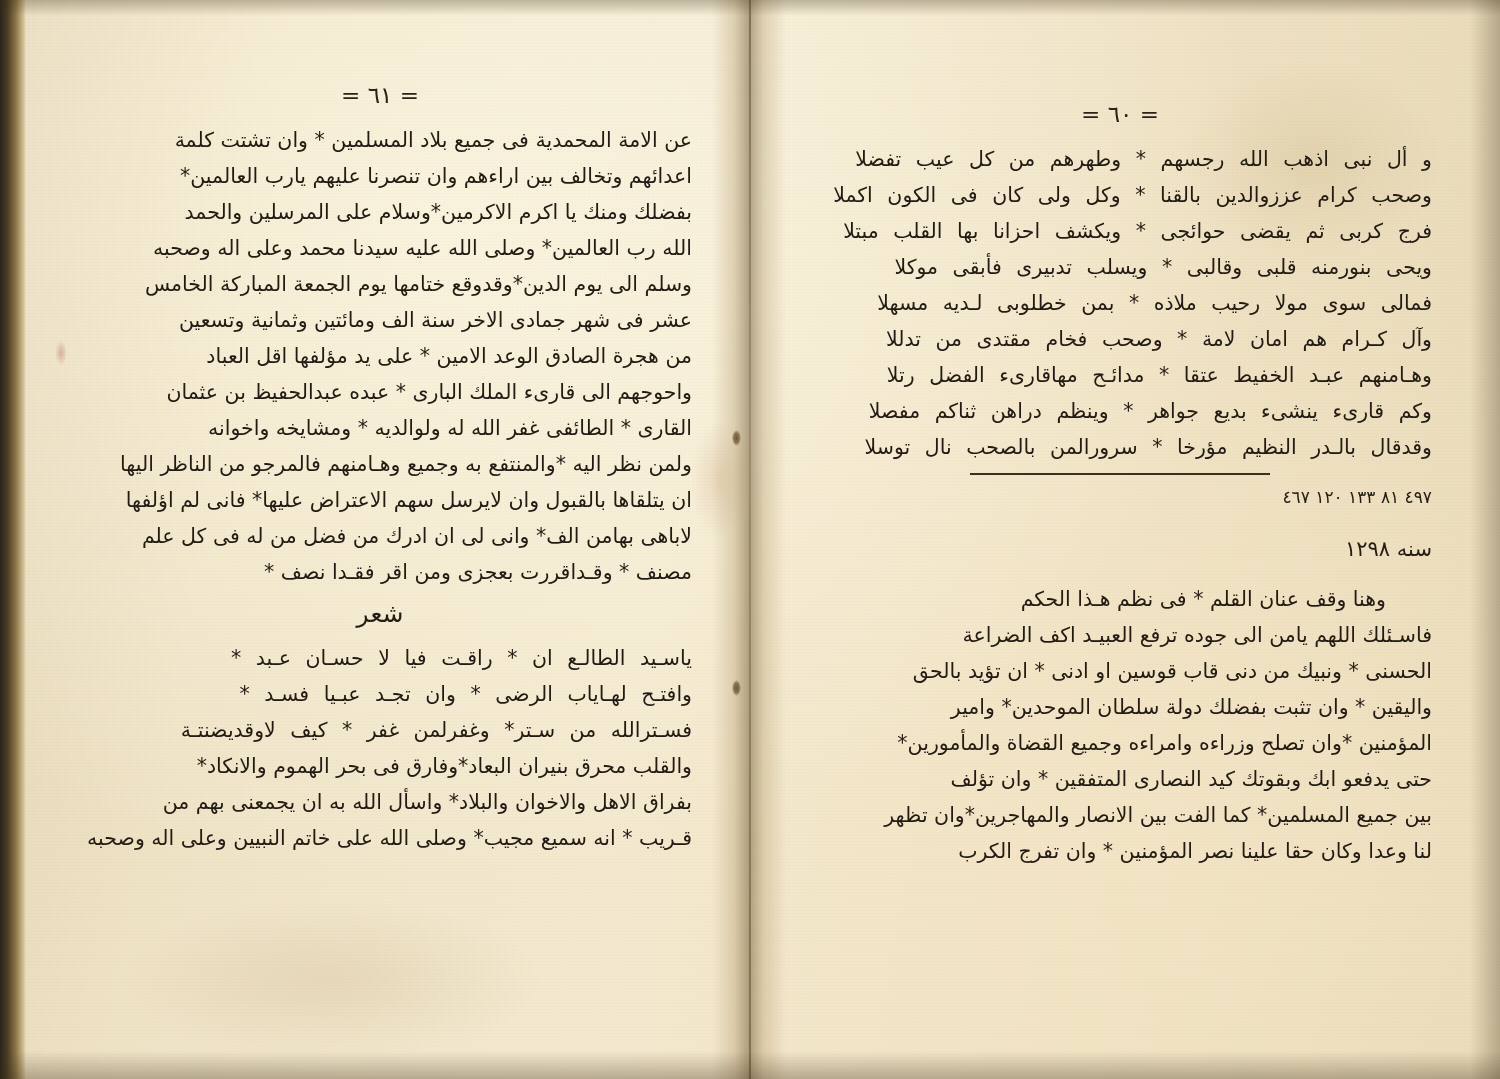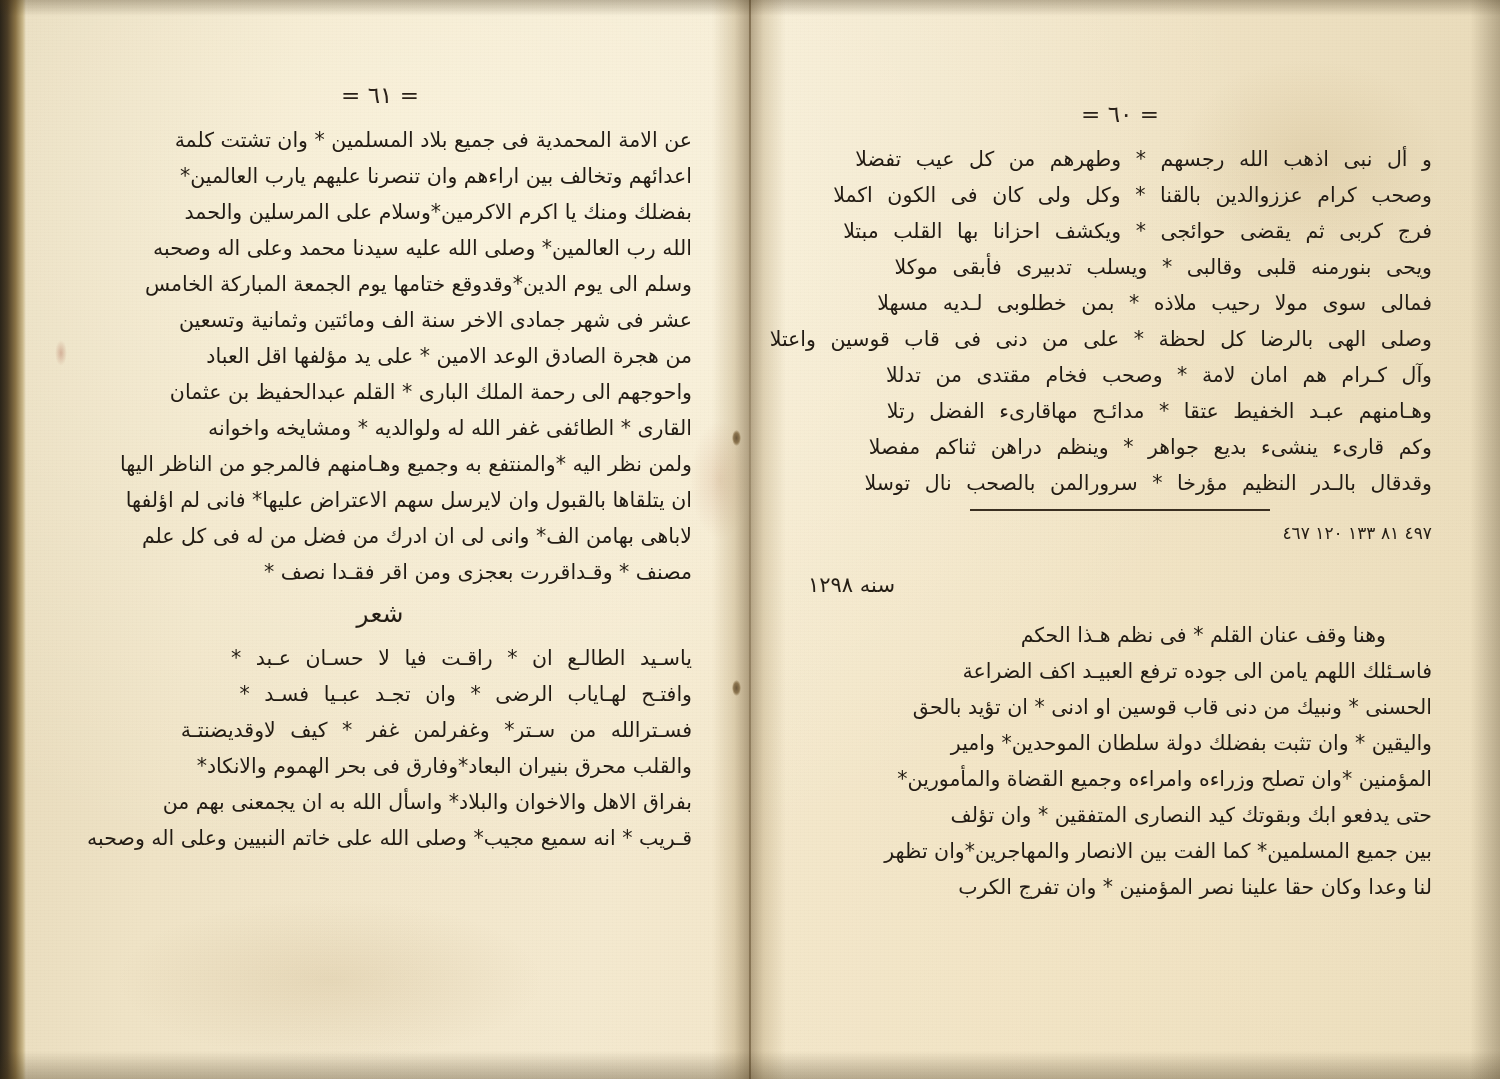--- a/index.html
+++ b/index.html
@@ -133,21 +133,21 @@
     margin-top: 4px;
   }
   .rule {
     width: 300px;
     height: 2px;
     background: #3a2f21;
     margin: 8px auto 4px auto;
   }
   .year {
     direction: rtl;
-    text-align: left;
+    text-align: right;
     font-family: "DejaVu Sans", sans-serif;
     font-size: 21px;
     color: #241d14;
     margin: 16px 0 14px 0;
     letter-spacing: 1px;
   }
   .poem-label {
     direction: rtl;
     text-align: center;
     font-family: "DejaVu Sans", sans-serif;
@@ -182,21 +182,20 @@
   <div class="edge-shadow-right"></div>
 
   <div class="page page-right">
     <div class="page-number">= ٦٠ =</div>
     <div class="body-text">
       <div class="line spread-line">و أل نبى اذهب الله رجسهم * وطهرهم من كل عيب تفضلا</div>
       <div class="line spread-line">وصحب كرام عززوالدين بالقنا * وكل ولى كان فى الكون اكملا</div>
       <div class="line spread-line">فرج كربى ثم يقضى حوائجى * ويكشف احزانا بها القلب مبتلا</div>
       <div class="line spread-line">ويحى بنورمنه قلبى وقالبى * ويسلب تدبيرى فأبقى موكلا</div>
       <div class="line spread-line">فمالى سوى مولا رحيب ملاذه * بمن خطلوبى لـديه مسهلا</div>
-      <div class="line spread-line">وصلى الهى بالرضا كل لحظة * على من دنى فى قاب قوسين واعتلا</div>
       <div class="line spread-line">وآل كـرام هم امان لامة * وصحب فخام مقتدى من تدللا</div>
       <div class="line spread-line">وهـامنهم عبـد الخفيط عتقا * مدائـح مهاقارىء الفضل رتلا</div>
       <div class="line spread-line">وكم قارىء ينشىء بديع جواهر * وينظم دراهن ثناكم مفصلا</div>
       <div class="line spread-line">وقدقال بالـدر النظيم مؤرخا * سرورالمن بالصحب نال توسلا</div>
 
       <div class="rule"></div>
       <div class="numbers-row">٤٩٧  ٨١   ١٣٣   ١٢٠   ٤٦٧</div>
       <div class="year">سنه ١٢٩٨</div>
 
       <div class="line indent">وهنا وقف عنان القلم * فى نظم هـذا الحكم</div>
@@ -213,21 +212,21 @@
   <div class="page page-left">
     <div class="page-number">= ٦١ =</div>
     <div class="body-text">
       <div class="line">عن الامة المحمدية فى جميع بلاد المسلمين * وان تشتت كلمة</div>
       <div class="line">اعدائهم وتخالف بين اراءهم وان تنصرنا عليهم يارب العالمين*</div>
       <div class="line">بفضلك ومنك يا اكرم الاكرمين*وسلام على المرسلين والحمد</div>
       <div class="line">الله رب العالمين* وصلى الله عليه سيدنا محمد وعلى اله وصحبه</div>
       <div class="line">وسلم الى يوم الدين*وقدوقع ختامها يوم الجمعة المباركة الخامس</div>
       <div class="line">عشر فى شهر جمادى الاخر سنة الف ومائتين وثمانية وتسعين</div>
       <div class="line">من هجرة الصادق الوعد الامين * على يد مؤلفها اقل العباد</div>
-      <div class="line">واحوجهم الى رحمة الملك البارى * القلم عبدالحفيظ بن عثمان</div>
+      <div class="line">واحوجهم الى قارىء الملك البارى * عبده عبدالحفيظ بن عثمان</div>
       <div class="line">القارى * الطائفى غفر الله له ولوالديه * ومشايخه واخوانه</div>
       <div class="line">ولمن نظر اليه *والمنتفع به وجميع وهـامنهم فالمرجو من الناظر اليها</div>
       <div class="line">ان يتلقاها بالقبول وان لايرسل سهم الاعتراض عليها* فانى لم اؤلفها</div>
       <div class="line">لاباهى بهامن الف* وانى لى ان ادرك من فضل من له فى كل علم</div>
       <div class="line">مصنف * وقـداقررت بعجزى ومن اقر فقـدا نصف *</div>
 
       <div class="poem-label">شعر</div>
 
       <div class="line spread-line">ياسـيد الطالـع ان * راقـت فيا لا حسـان عـبد *</div>
       <div class="line spread-line">وافتـح لهـاياب الرضى * وان تجـد عبـيا فسـد *</div>

